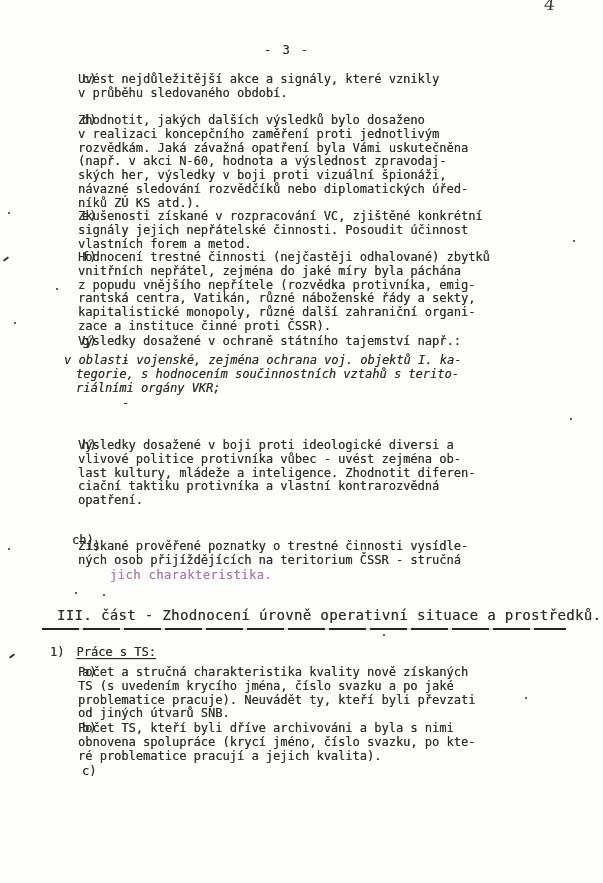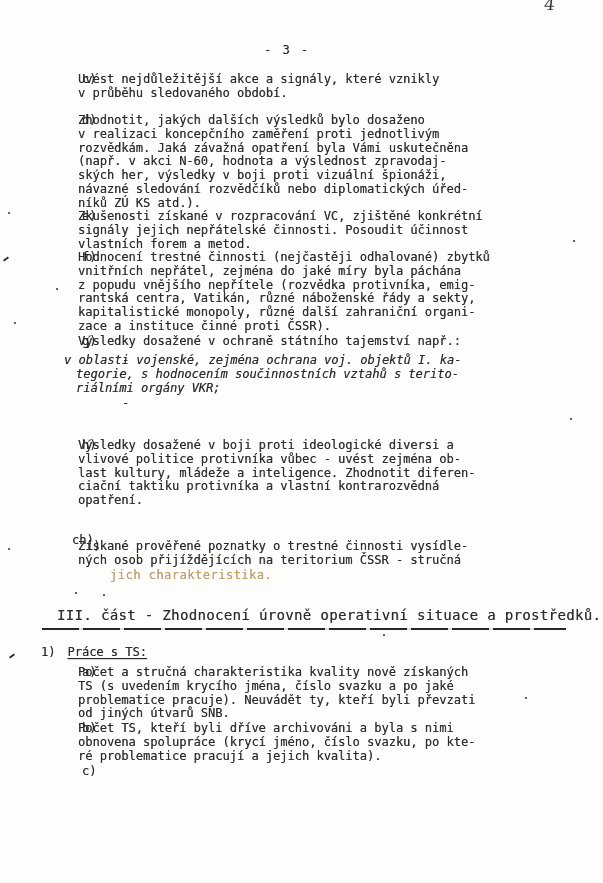--- a/index.html
+++ b/index.html
@@ -14,28 +14,28 @@
   .txt{margin-left:78px;margin-right:28px;white-space:pre-line;}
   .bullet-lbl{position:absolute;left:122px;top:0;}
   .bullet-txt{margin-left:64px;margin-right:20px;white-space:pre-line;
     padding-left:12px;text-indent:-12px;font-style:italic;}
   .pagenum{position:absolute;top:44px;left:0;width:574px;text-align:center;letter-spacing:2px;}
   .handwritten{
     position:absolute;top:-2px;left:544px;
     font-family:"DejaVu Serif", serif;font-size:17px;color:#3a3a3a;
     transform:skewX(-6deg);text-shadow:none;
   }
-  .faint{position:absolute;left:110px;top:569px;color:#a16207;opacity:.6;
+  .faint{position:absolute;left:110px;top:569px;color:#701a75;opacity:.6;
     filter:blur(.3px);letter-spacing:.5px;}
   .sec-heading{position:absolute;left:57px;top:609px;font-size:14px;letter-spacing:.35px;white-space:pre;}
   .sec-underline{
     position:absolute;left:42px;top:628px;width:524px;height:2px;
     background:repeating-linear-gradient(90deg,#262626 0 37px,rgba(38,38,38,.15) 37px 41px);
   }
-  .subsec{position:absolute;left:41px;top:646px;white-space:pre;}
+  .subsec{position:absolute;left:50px;top:646px;white-space:pre;}
   .subsec .num{margin-right:12px;}
   .subsec .title{text-decoration:underline;text-underline-offset:2px;}
   .speck{position:absolute;background:#2d2d2d;border-radius:1px;}
   .slash{position:absolute;width:6px;height:2px;background:#2d2d2d;transform:rotate(-35deg);}
 </style>
 </head>
 <body>
 
 <div id="page">
 

